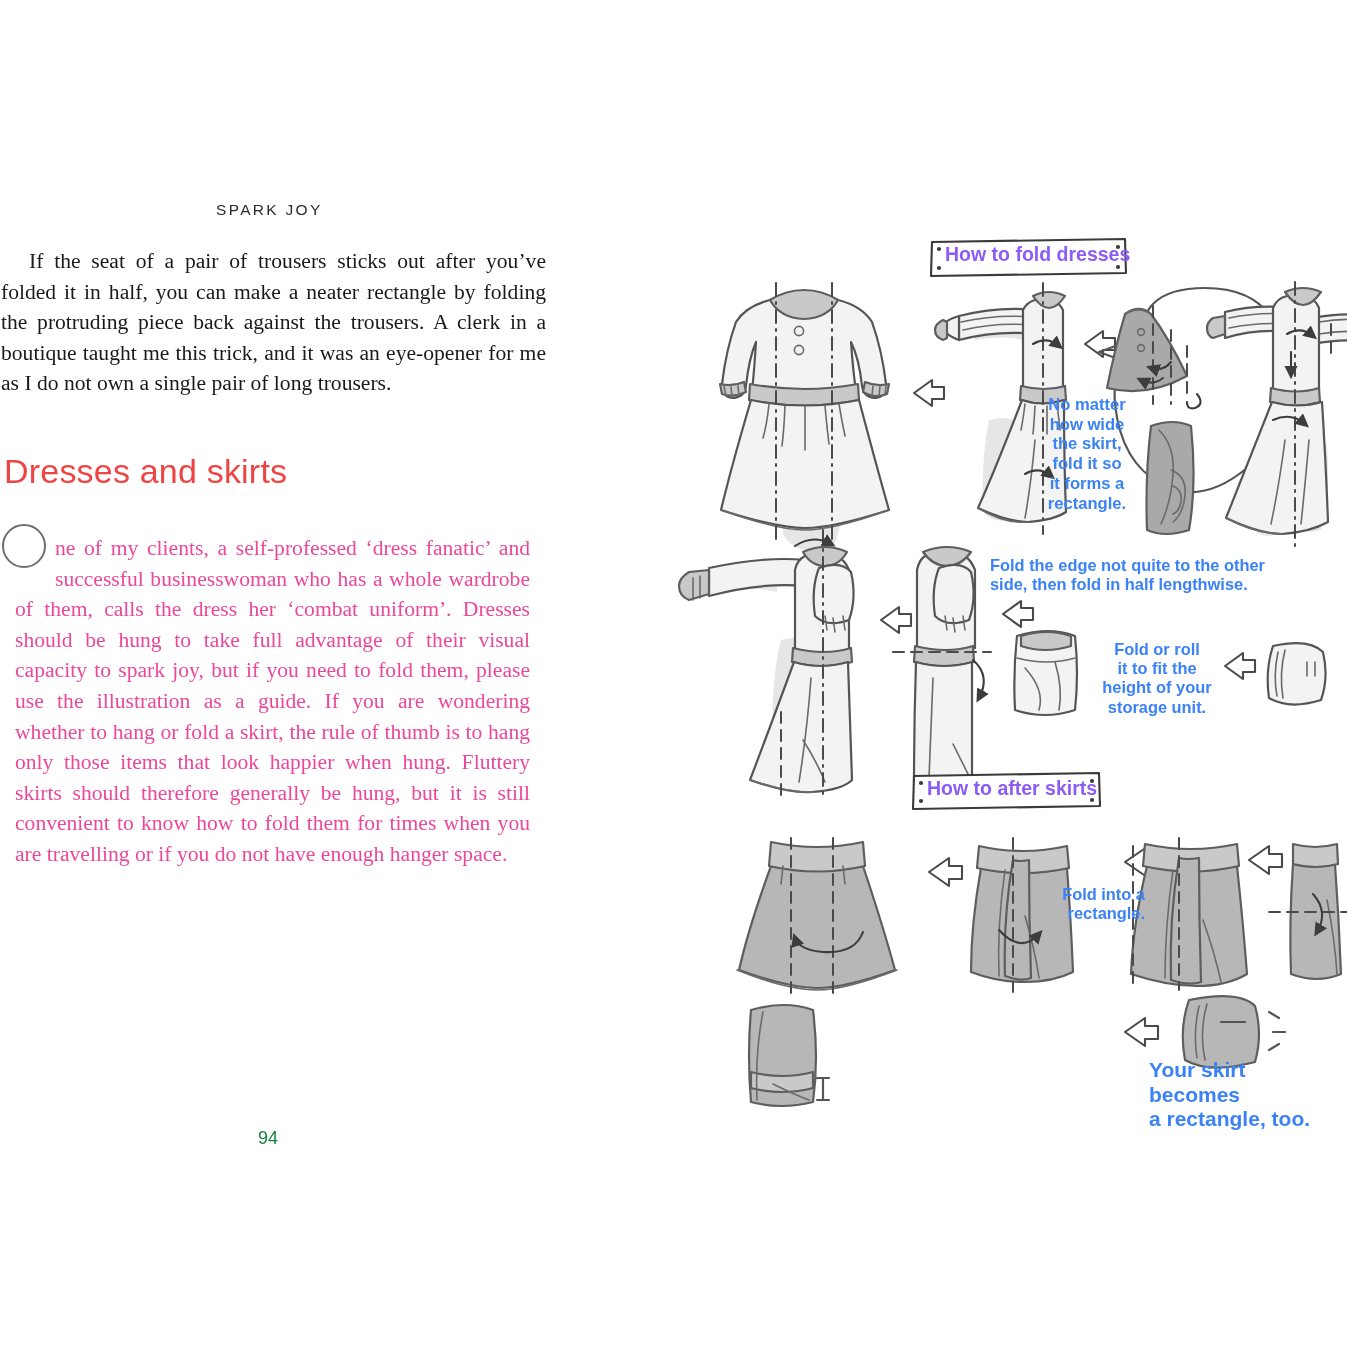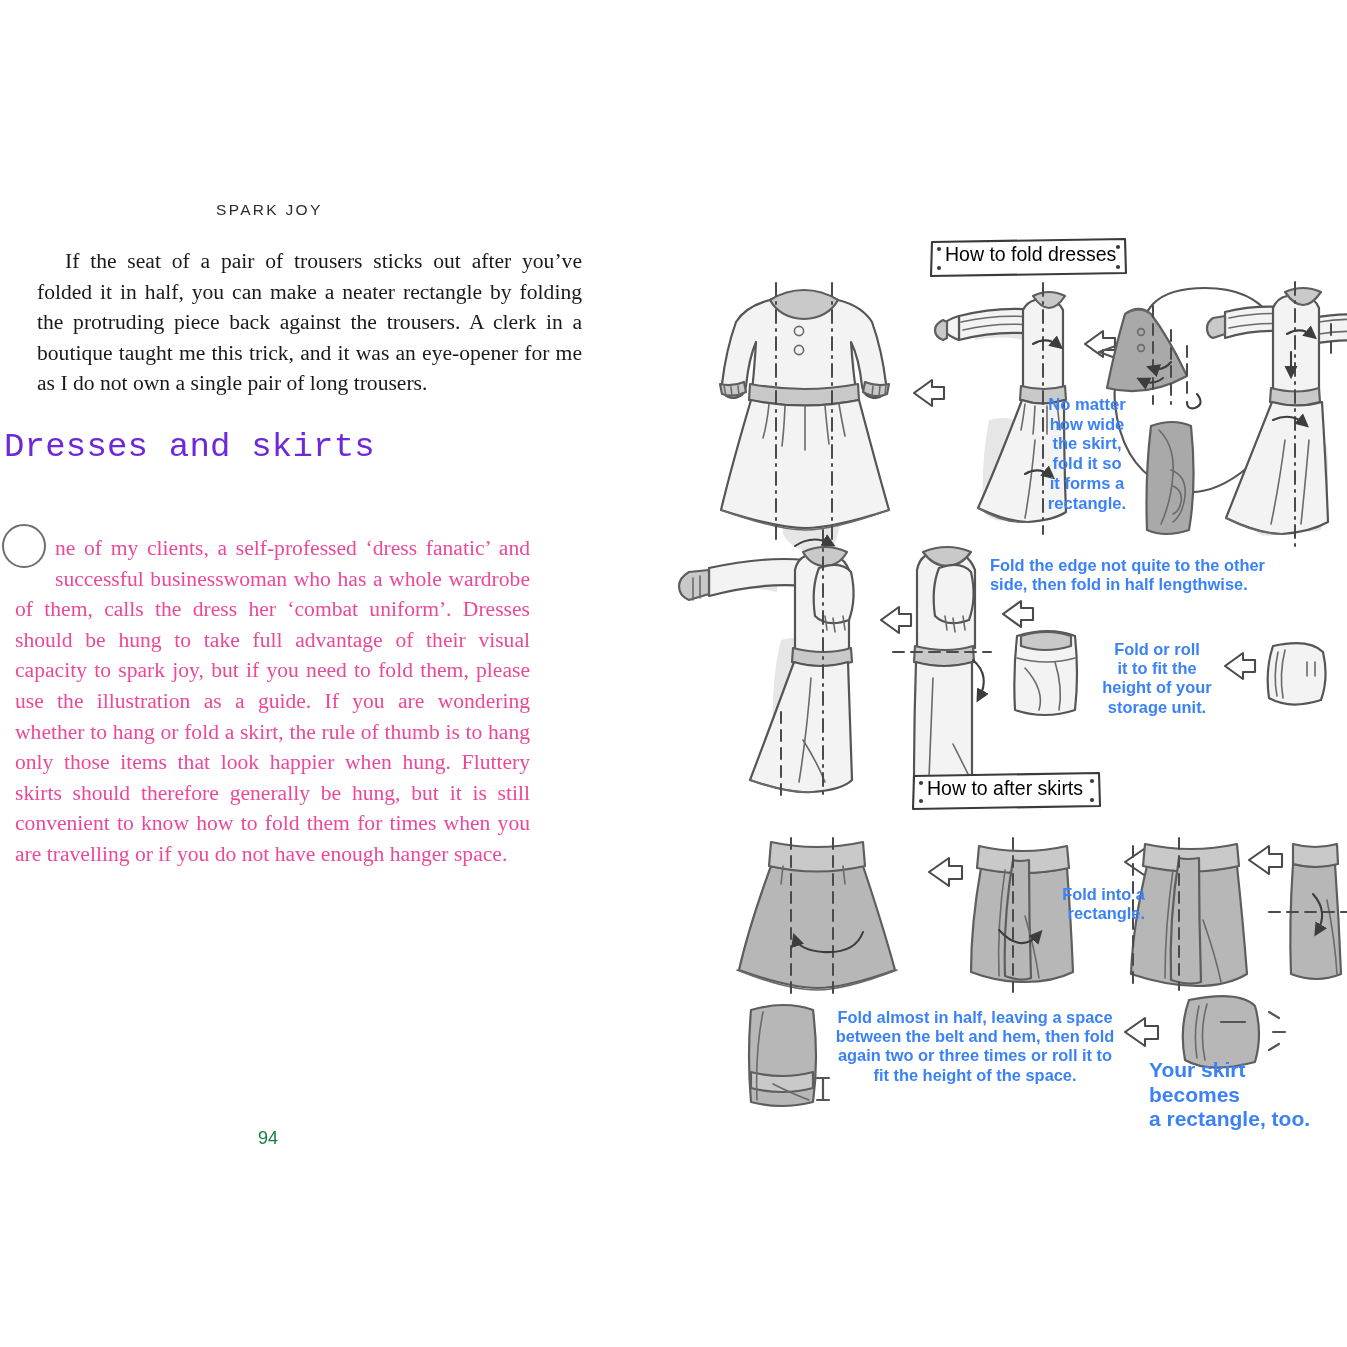--- a/index.html
+++ b/index.html
@@ -44,45 +44,44 @@
     color: #2b2b2b;
     font-weight: 400;
   }
 
   .body-col {
     position: absolute;
     left: 0px;
     top: 246px;
     width: 545px;
     padding-left: 1px;
-    margin-left: 36px;
   }
 
   p.para {
     margin: 0;
     font-family: "Liberation Serif", serif;
     font-size: 21.6px;
     line-height: 30.6px;
     color: #1a1a1a;
     text-align: justify;
     text-justify: inter-word;
     hyphens: manual;
   }
   p.para.indent { text-indent: 28px; }
 
   h2.section-head {
     margin: 0;
     position: absolute;
     left: 4px;
-    top: 428px;
-    font-family: Liberation Mono, monospace;
+    top: 452px;
+    font-family: Liberation Sans, sans-serif;
     font-weight: 400;
     font-size: 34px;
     letter-spacing: 0.2px;
-    color: #6d28d9;
+    color: #ef4444;
   }
 
   .dropcap-para {
     position: absolute;
     left: 0px;
     top: 518px;
     width: 545px;
   }
   .dropcap-para p {
     margin: 15px;
@@ -138,23 +137,23 @@
   .cap-dress-edge  { left: 317px; top: 556px; font-size: 16.4px; text-align: left; width: 300px; }
   .cap-dress-roll  { left: 418px; top: 640px; font-size: 16.4px; text-align: center; width: 132px; }
   .cap-bubble      { left: 366px; top: 395px; font-size: 16.6px; text-align: center; width: 96px; line-height: 1.19; }
   .cap-skirt-rect  { left: 342px; top: 885px; font-size: 16.4px; text-align: right; width: 130px; }
   .cap-skirt-fold  { left: 162px; top: 1008px; font-size: 16.4px; text-align: center; width: 280px; }
   .cap-skirt-done  { left: 476px; top: 1058px; font-size: 21px; text-align: left; width: 170px; }
 
   .boxlabel {
     position: absolute;
     font-family: "Liberation Sans", sans-serif;
-    font-weight: normal;
+    font-weight: bold;
     font-size: 19.5px;
-    color: #000000;
+    color: #8b5cf6;
     white-space: nowrap;
   }
   .boxlabel-dresses { left: 272px; top: 243px; }
   .boxlabel-skirts  { left: 254px; top: 777px; }
 </style>
 </head>
 <body>
 
 <div class="spread">
 
@@ -502,23 +501,19 @@
 side, then fold in half lengthwise.</div>
 
     <div class="cap cap-dress-roll">Fold or roll
 it to fit the
 height of your
 storage unit.</div>
 
     <div class="cap cap-skirt-rect">Fold into a
 rectangle.</div>
 
-    <div class="cap cap-skirt-fold">Fold almost in half, leaving a space
-between the belt and hem, then fold
-again two or three times or roll it to
-fit the height of the space.</div>
 
     <div class="cap cap-skirt-done">Your skirt becomes
 a rectangle, too.</div>
 
   </div>
 
 </div>
 
 </body></html>

